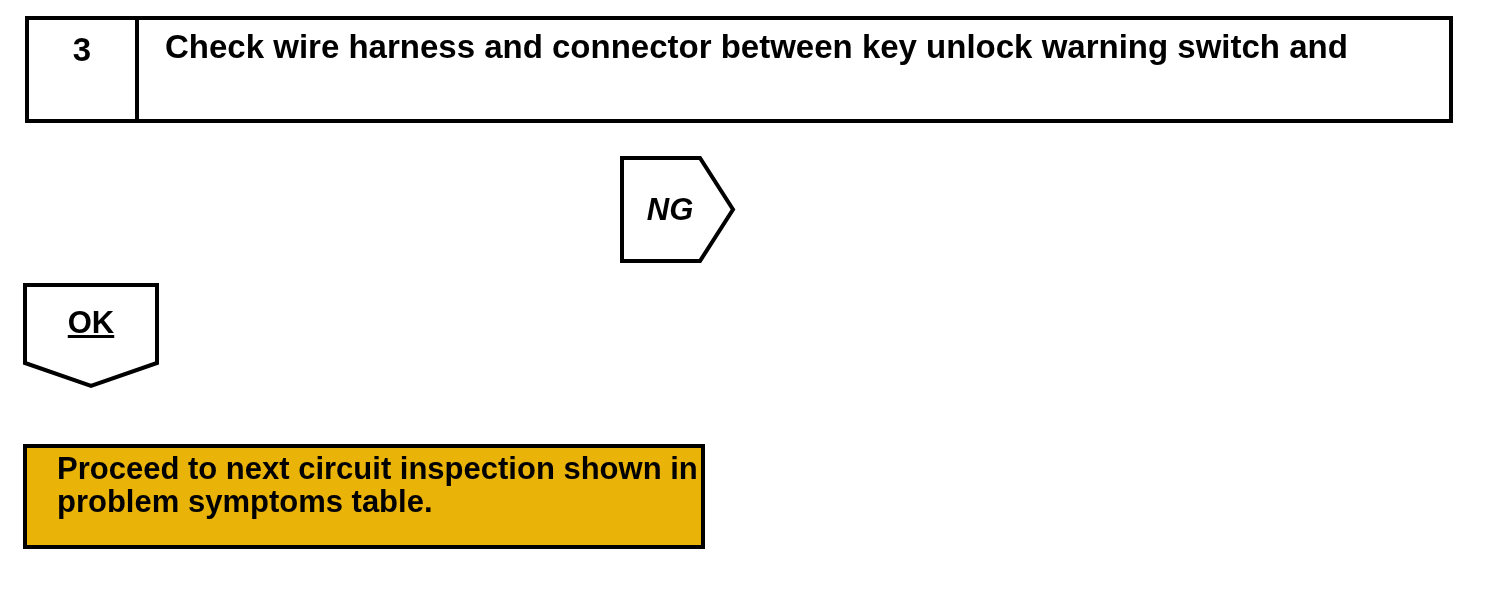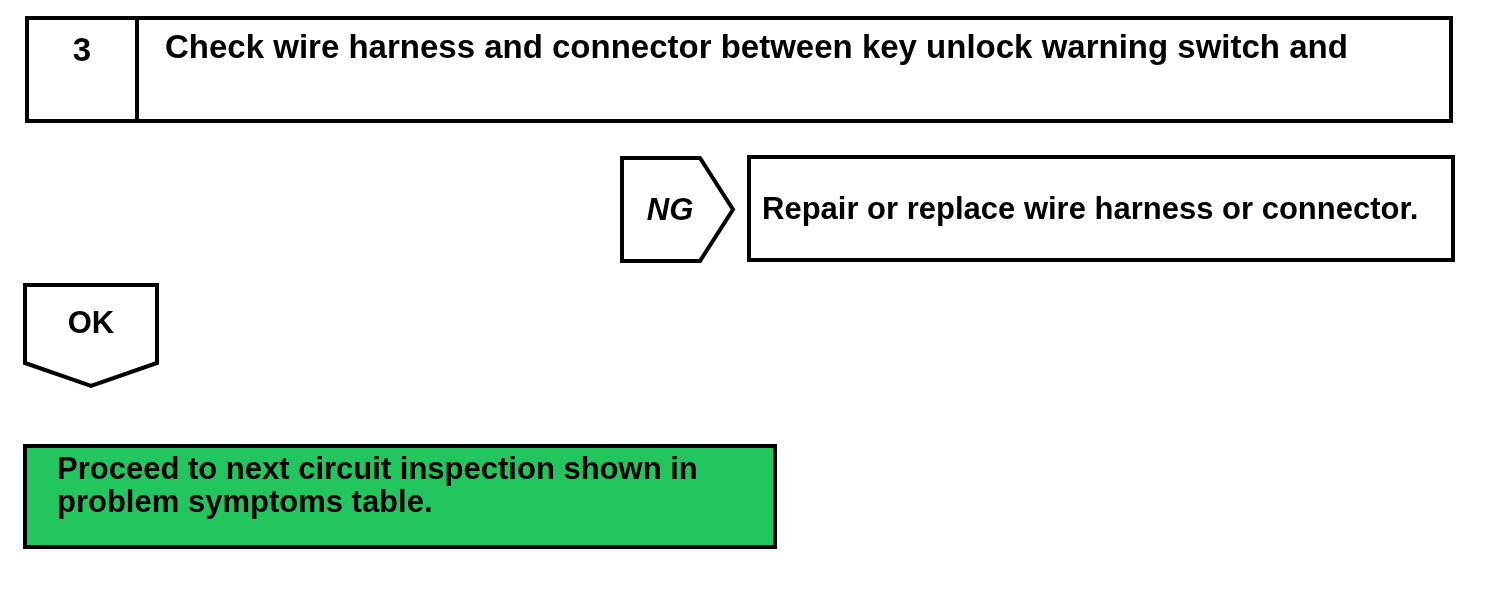--- a/index.html
+++ b/index.html
@@ -84,33 +84,34 @@
   }
   .ok-shape svg { position: absolute; left: 0; top: 0; overflow: visible; }
   .ok-label {
     position: absolute;
     left: 0; top: 0;
     width: 136px; height: 80px;
     display: flex;
     align-items: center;
     justify-content: center;
     font-size: 31px;
+    text-decoration: underline;
   }
 
   
   .ok-result-box {
     left: 23px; top: 444px;
-    width: 754px; height: 105px;
+    width: 682px; height: 105px;
     border: 4px solid #000;
     box-sizing: border-box;
     padding: 4px 10px 16px 30px;
     font-size: 31px;
     line-height: 33px;
     white-space: nowrap;
-    background: #22c55e;
+    background: #eab308;
   }
 
   .line { display: block; }
 </style>
 </head>
 <body>
 
 <div class="canvas">
 
   <div class="abs step-box">
@@ -122,23 +123,20 @@
     </div>
   </div>
 
   <div class="abs ng-shape">
     <svg width="117" height="107" viewBox="0 0 117 107">
       <polygon points="2,2 80,2 113,53.5 80,105 2,105" fill="#ffffff" stroke="#000000" stroke-width="4" stroke-linejoin="miter"></polygon>
     </svg>
     <span class="ng-label">NG</span>
   </div>
 
-  <div class="abs ng-result-box">
-    <span>Repair or replace wire harness or connector.</span>
-  </div>
 
   <div class="abs ok-shape">
     <svg width="136" height="106" viewBox="0 0 136 106">
       <polygon points="2,2 134,2 134,80 68,103 2,80" fill="#ffffff" stroke="#000000" stroke-width="4" stroke-linejoin="miter"></polygon>
     </svg>
     <span class="ok-label">OK</span>
   </div>
 
   <div class="abs ok-result-box">
     <span class="line">Proceed to next circuit inspection shown in</span>

